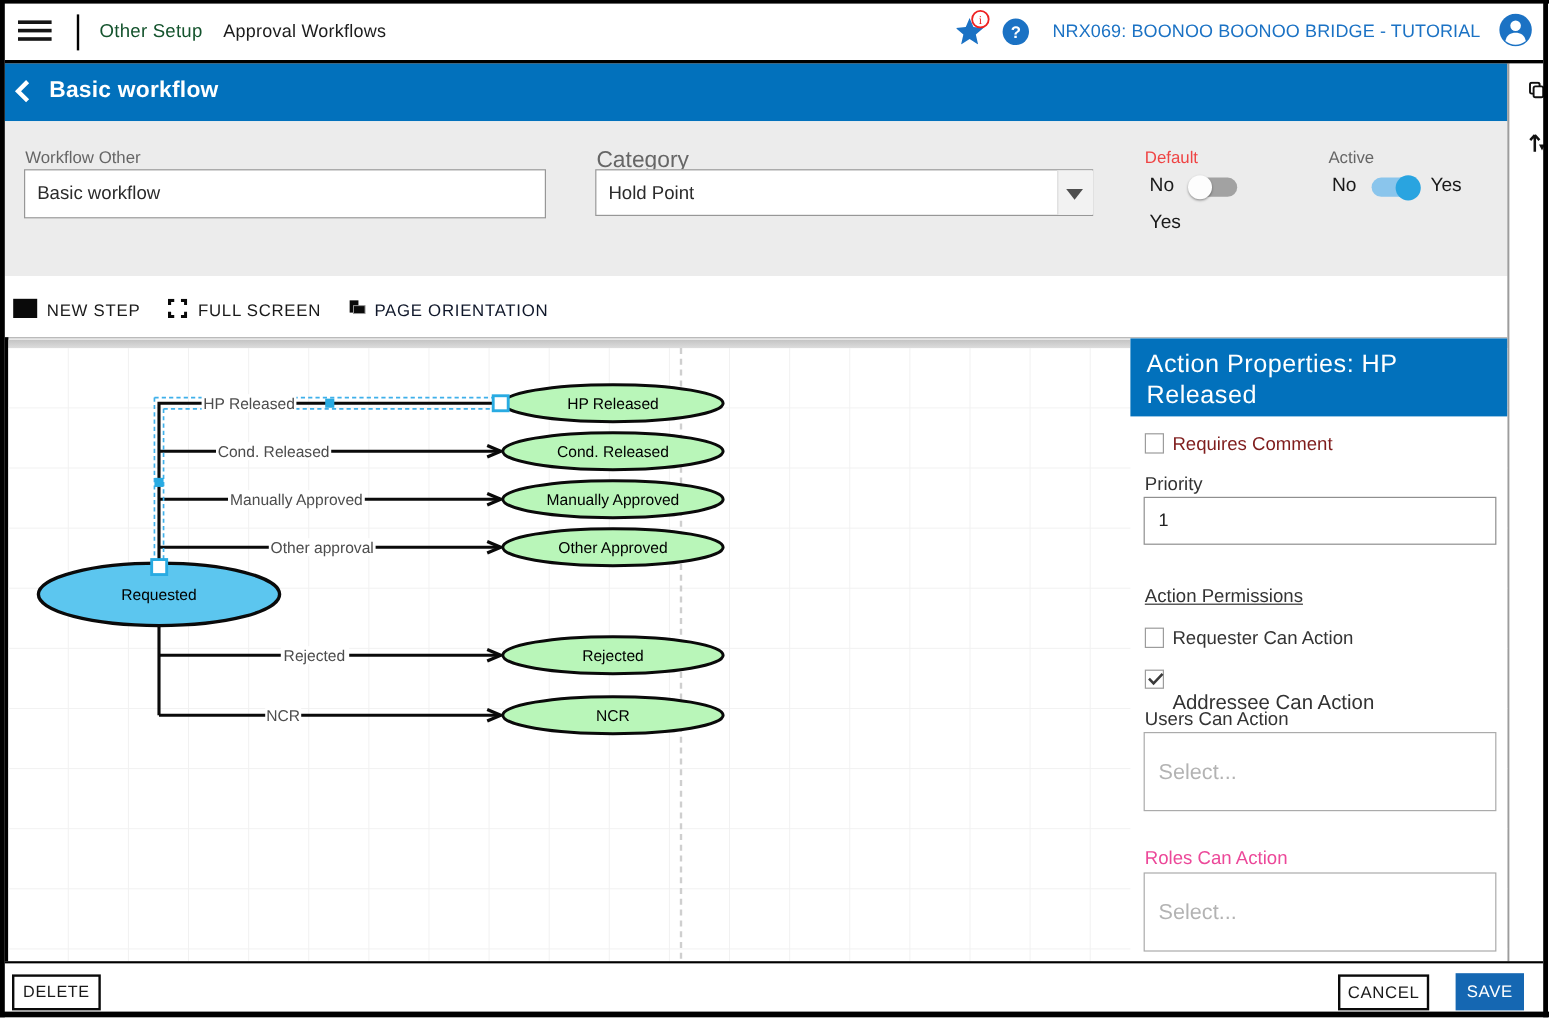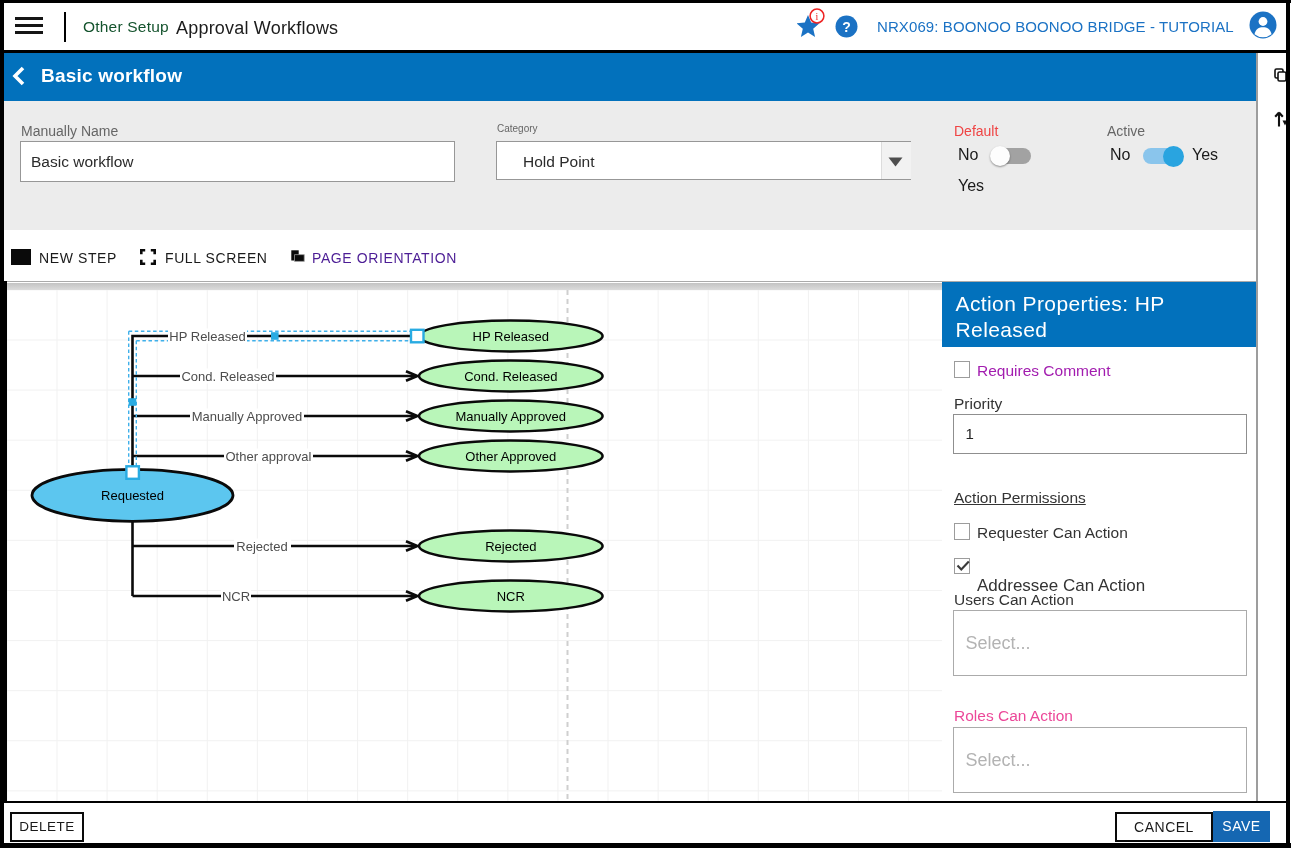--- a/index.html
+++ b/index.html
@@ -10,21 +10,21 @@
 <body>
 
 <div class="a" style="left:4px;top:3px;width:1281.5px;height:47px;background:#fff"></div>
 <div class="a" style="left:4px;top:50px;width:1281.5px;height:3px;background:#000"></div>
 
 <div class="a" style="left:15px;top:17px;width:28px;height:3.2px;background:#151515"></div>
 <div class="a" style="left:15px;top:24px;width:28px;height:3.2px;background:#151515"></div>
 <div class="a" style="left:15px;top:31px;width:28px;height:3.2px;background:#151515"></div>
 <div class="a" style="left:64px;top:12px;width:2px;height:30px;background:#000"></div>
 <div class="a" style="left:83px;top:18px;font-size:15.5px;color:#14532d;letter-spacing:0.2px">Other Setup</div>
-<div class="a" style="left:176px;top:18px;font-size:18px;color:#1c1c1c;letter-spacing:0.2px">Approval Workflows</div>
+<div class="a" style="left:186px;top:18px;font-size:15px;color:#1c1c1c;letter-spacing:0.2px">Approval Workflows</div>
 
 <svg class="a" style="left:797px;top:14px" width="24" height="23" viewBox="0 0 24 23">
 <path d="M11 1 L14.2 8.6 L22.5 9.3 L16.2 14.8 L18.1 23 L11 18.6 L3.9 23 L5.8 14.8 L-0.5 9.3 L7.8 8.6 Z" fill="#1b72c4"></path>
 </svg>
 <svg class="a" style="left:808.5px;top:7.8px" width="16" height="16" viewBox="0 0 16 16">
 <circle cx="8" cy="8" r="6.9" fill="#fff" stroke="#e22" stroke-width="1.5"></circle>
 <text x="8" y="11.6" font-size="10" fill="#e22" text-anchor="middle" font-family="Liberation Serif">i</text>
 </svg>
 
 <svg class="a" style="left:835px;top:15px" width="23" height="23" viewBox="0 0 23 23">
@@ -50,24 +50,24 @@
 <svg class="a" style="left:1274px;top:68px" width="13" height="18" viewBox="0 0 13 18">
 <rect x="1" y="1" width="8" height="9" rx="1.5" fill="none" stroke="#111" stroke-width="1.6"></rect>
 <rect x="4" y="4" width="8" height="9" rx="1.5" fill="#fff" stroke="#111" stroke-width="1.6"></rect>
 </svg>
 <svg class="a" style="left:1274px;top:110px" width="14" height="18" viewBox="0 0 14 18">
 <path d="M5 16.5 L5 3 M5 2.5 L1.2 6.8 M5 2.5 L8.8 6.8" stroke="#111" stroke-width="2.1" fill="none"></path>
 <path d="M8.5 10.5 L13.5 10.5 L11 15.5 Z" fill="#111"></path>
 </svg>
 
 <div class="a" style="left:4px;top:101px;width:1252px;height:129px;background:#ececec"></div>
-<div class="a" style="left:21px;top:123px;font-size:14px;color:#666">Manually Name</div>
+<div class="a" style="left:21px;top:123px;font-size:14px;color:#666">Workflow Other</div>
 <div class="a" style="left:20px;top:140.5px;width:423px;height:39px;background:#fff;border:1px solid #979797;font-size:15.5px;color:#2b2b2b;line-height:39px;padding-left:10px;box-sizing:content-box">Basic workflow</div>
-<div class="a" style="left:497px;top:123px;font-size:10px;color:#666">Category</div>
-<div class="a" style="left:496px;top:140.5px;width:415px;height:39px;background:#fff;border:1px solid #979797;font-size:15.5px;color:#2b2b2b;line-height:39px;padding-left:26px;box-sizing:border-box">Hold Point</div>
+<div class="a" style="left:497px;top:123px;font-size:19px;color:#666">Category</div>
+<div class="a" style="left:496px;top:140.5px;width:415px;height:39px;background:#fff;border:1px solid #979797;font-size:15.5px;color:#2b2b2b;line-height:39px;padding-left:10px;box-sizing:border-box">Hold Point</div>
 <div class="a" style="left:881px;top:141.5px;width:29px;height:37px;background:#f2f2f2;border-left:1px solid #dcdcdc"></div>
 <svg class="a" style="left:888px;top:157px" width="15" height="10" viewBox="0 0 15 10">
     <path d="M0.5 0.5 L7.5 9.5 L14.5 0.5 Z" fill="#4e4e4e"></path>
   </svg>
 
 <div class="a" style="left:954px;top:123px;font-size:14px;color:#ef4444">Default</div>
 <div class="a" style="left:958px;top:146px;font-size:16px;color:#1a1a1a">No</div>
 <div class="a" style="left:991px;top:147.5px;width:40px;height:16px;border-radius:8px;background:#a2a2a2"></div>
 <div class="a" style="left:990px;top:145.5px;width:20px;height:20px;border-radius:50%;background:#fdfdfd;box-shadow:0 1px 2px rgba(0,0,0,0.4)"></div>
 <div class="a" style="left:958px;top:177px;font-size:16px;color:#1a1a1a">Yes</div>
@@ -82,21 +82,21 @@
 <div class="a" style="left:11px;top:249px;width:20px;height:16px;background:#0a0a0a"></div>
 <div class="a" style="left:39px;top:250px;font-size:14px;color:#1a1a1a;letter-spacing:0.6px">NEW STEP</div>
 <svg class="a" style="left:140px;top:248.5px" width="16" height="16" viewBox="0 0 16 16">
 <path d="M1.3 5.2 V1.3 H5.2 M10.8 1.3 H14.7 V5.2 M14.7 10.8 V14.7 H10.8 M5.2 14.7 H1.3 V10.8" stroke="#0a0a0a" stroke-width="2.6" fill="none"></path>
 </svg>
 <div class="a" style="left:165px;top:250px;font-size:14px;color:#1a1a1a;letter-spacing:0.6px">FULL SCREEN</div>
 <svg class="a" style="left:290.5px;top:249.5px" width="14" height="13" viewBox="0 0 14 13">
 <rect x="0.3" y="0.3" width="7.4" height="10.2" fill="#0a0a0a"></rect>
 <rect x="3.6" y="4.7" width="9.6" height="6.6" fill="#0a0a0a" stroke="#999" stroke-width="0.8"></rect>
 </svg>
-<div class="a" style="left:312px;top:250px;font-size:14px;color:#4c1d95;letter-spacing:0.6px">PAGE ORIENTATION</div>
+<div class="a" style="left:312px;top:250px;font-size:14px;color:#0f172a;letter-spacing:0.6px">PAGE ORIENTATION</div>
 
 <div class="a" style="left:4px;top:281px;width:1252px;height:1.4px;background:#aaa"></div>
 <div class="a" style="left:4px;top:281px;width:3px;height:520px;background:#000"></div>
 <div class="a" style="left:7px;top:282.5px;width:934.5px;height:7px;background:linear-gradient(#c3c3c3,#dcdcdc)"></div>
 <div class="a" id="canvas" style="left:7px;top:290px;width:1249px;height:511px;background:#fff;background-image:linear-gradient(to right,#f1f1f1 1px,transparent 1px),linear-gradient(to bottom,#f1f1f1 1px,transparent 1px);background-size:50.1px 50.1px;background-position:49.5px 49.5px"></div>
 
 <svg class="a" style="left:7px;top:290px" width="1249" height="511" viewBox="7 290 1249 511">
 <line x1="567.5" y1="290" x2="567.5" y2="801" stroke="#cfcfcf" stroke-width="2" stroke-dasharray="5 4"></line>
 <g stroke="#0a0a0a" stroke-width="2.6" fill="none">
 <path d="M132.5 469 V336 H410"></path>
@@ -159,38 +159,38 @@
 <rect x="271" y="332.2" width="7.6" height="7.6" fill="#29abe2"></rect>
 <rect x="128.7" y="398.2" width="7.6" height="7.6" fill="#29abe2"></rect>
 <rect x="411" y="329.8" width="12.5" height="12.5" fill="#fff" stroke="#29abe2" stroke-width="2.4"></rect>
 <rect x="126.4" y="466.3" width="12.5" height="12.5" fill="#fff" stroke="#29abe2" stroke-width="2.4"></rect>
 </svg>
 
 <div class="a" style="left:941.5px;top:282px;width:314.5px;height:519px;background:#fff"></div>
 <div class="a" style="left:941.5px;top:282px;width:314.5px;height:65px;background:#0271bc;box-sizing:border-box;padding:9px 14px;font-size:21px;line-height:26px;color:#fff;letter-spacing:0.4px">Action Properties: HP Released</div>
 
 <div class="a" style="left:953.5px;top:361px;width:14.6px;height:14.6px;border:1.4px solid #9c9c9c;background:#fff"></div>
-<div class="a" style="left:977px;top:362px;font-size:15.5px;color:#a21caf">Requires Comment</div>
+<div class="a" style="left:977px;top:362px;font-size:15.5px;color:#7f1d1d">Requires Comment</div>
 <div class="a" style="left:954px;top:395px;font-size:15.5px;color:#333">Priority</div>
 <div class="a" style="left:952.5px;top:414px;width:294.5px;height:39.5px;border:1px solid #8f8f8f;box-sizing:border-box;background:#fff;font-size:15px;color:#222;line-height:38px;padding-left:12px">1</div>
 <div class="a" style="left:954px;top:489px;font-size:15.5px;color:#333;text-decoration:underline">Action Permissions</div>
 <div class="a" style="left:953.5px;top:523px;width:14.6px;height:14.6px;border:1.4px solid #9c9c9c;background:#fff"></div>
 <div class="a" style="left:977px;top:524px;font-size:15.5px;color:#333">Requester Can Action</div>
 <div class="a" style="left:953.5px;top:557.5px;width:14.6px;height:14.6px;border:1.4px solid #9c9c9c;background:#fff"></div>
 <svg class="a" style="left:955.5px;top:559px" width="14" height="13" viewBox="0 0 14 13">
     <path d="M1.5 6.5 L5.3 10.5 L12.8 2.5" stroke="#3b3b3b" stroke-width="2.1" fill="none"></path>
   </svg>
 <div class="a" style="left:977px;top:576px;font-size:17px;color:#333">Addressee Can Action</div>
 <div class="a" style="left:954px;top:591px;font-size:15.5px;color:#333">Users Can Action</div>
 <div class="a" style="left:952.5px;top:609.5px;width:294.5px;height:66px;border:1px solid #ababab;box-sizing:border-box;background:#fff;font-size:18px;color:#b3b3b3;padding:22px 0 0 12px">Select...</div>
 <div class="a" style="left:954px;top:707px;font-size:15.5px;color:#ec4899">Roles Can Action</div>
 <div class="a" style="left:952.5px;top:727px;width:294.5px;height:66px;border:1px solid #ababab;box-sizing:border-box;background:#fff;font-size:18px;color:#b3b3b3;padding:22px 0 0 12px">Select...</div>
 
 <div class="a" style="left:4px;top:800.5px;width:1281.5px;height:2.2px;background:#000"></div>
 <div class="a" style="left:4px;top:802.7px;width:1281.5px;height:40.3px;background:#fff"></div>
 <div class="a" style="left:10px;top:812px;width:74px;height:30px;border:2px solid #0a0a0a;box-sizing:border-box;background:#fff;font-size:13.5px;color:#1a1a1a;letter-spacing:0.5px;text-align:center;line-height:26px">DELETE</div>
-<div class="a" style="left:1115px;top:812px;width:98px;height:30px;border:2px solid #0a0a0a;box-sizing:border-box;background:#fff;font-size:14px;color:#1a1a1a;letter-spacing:0.5px;text-align:center;line-height:26px">CANCEL</div>
+<div class="a" style="left:1115px;top:812px;width:76px;height:30px;border:2px solid #0a0a0a;box-sizing:border-box;background:#fff;font-size:14px;color:#1a1a1a;letter-spacing:0.5px;text-align:center;line-height:26px">CANCEL</div>
 <div class="a" style="left:1213px;top:811px;width:57px;height:31px;background:#1567b2;font-size:14px;color:#fff;letter-spacing:0.5px;text-align:center;line-height:31px">SAVE</div>
 
 <div class="a" style="left:0;top:0;width:1291px;height:3px;background:#000"></div>
 <div class="a" style="left:0;top:0;width:4px;height:848px;background:#000"></div>
 <div class="a" style="left:1285.5px;top:0;width:4px;height:848px;background:#000"></div>
 <div class="a" style="left:0;top:843px;width:1291px;height:5px;background:#000"></div>
 
 </body></html>

